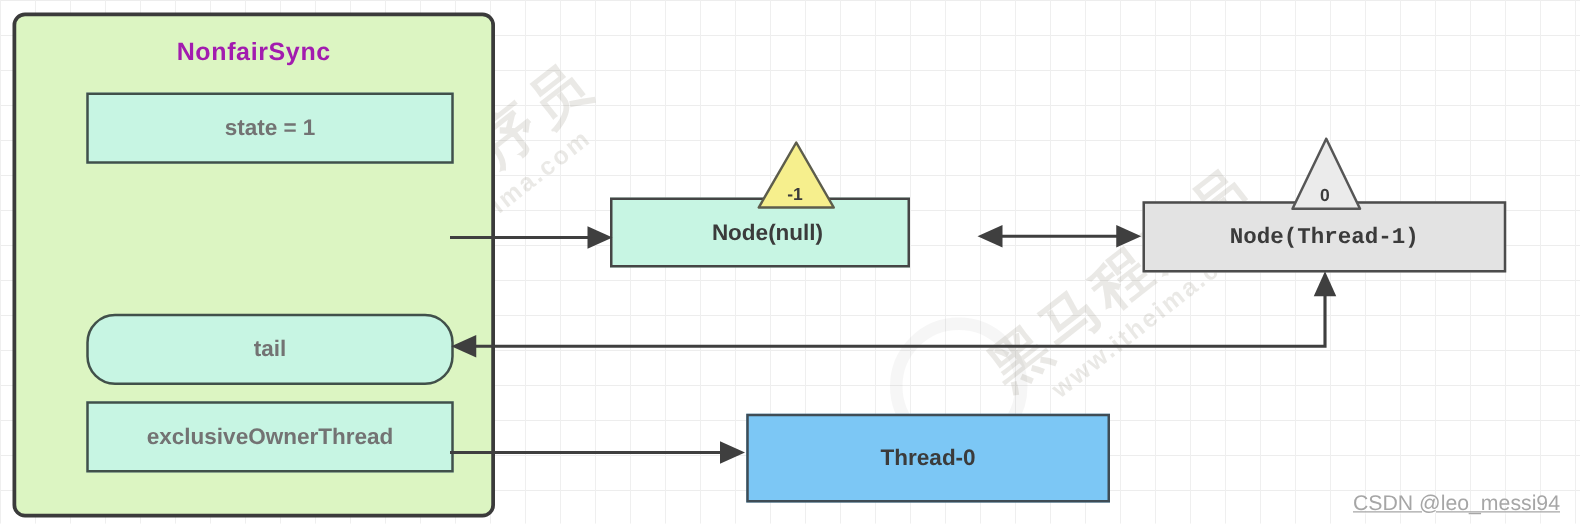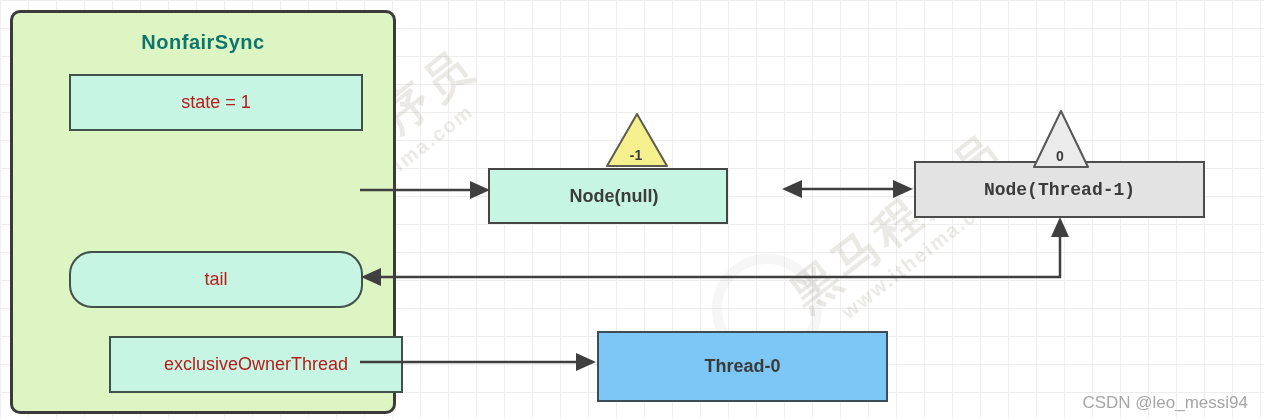--- a/index.html
+++ b/index.html
@@ -15,41 +15,41 @@
     background-size:28px 28px;
   }
 
   
   .sync-box {
     position:absolute; left:10px; top:10px; width:386px; height:404px;
     background:#dcf5c2; border:3px solid #3b3b3b; border-radius:10px;
   }
   .sync-title {
     position:absolute; left:0; top:18px; width:100%;
-    text-align:center; font-size:20px; font-weight:bold; color:#0f766e;
+    text-align:center; font-size:20px; font-weight:bold; color:#a21caf;
     letter-spacing:0.5px;
   }
   .field {
     position:absolute; left:56px; width:294px; height:57px;
     background:#c7f5e3; border:2px solid #41504a;
     display:flex; align-items:center; justify-content:center;
-    font-size:18px; font-weight:normal; color:#b91c1c;
+    font-size:18px; font-weight:bold; color:#737373;
   }
   .field-state { top:61px; }
   .field-head  { top:152px; }
   .field-tail  { top:238px;border-radius:23px; }
-  .field-eot   { top:323px;margin-left:40px; }
+  .field-eot   { top:308px; }
 
   
   .box {
     position:absolute; display:flex; align-items:center; justify-content:center;
     font-size:18px; font-weight:bold; color:#3b3b3b;
     border:2px solid #454545;
   }
-  .node-null    { left:488px; top:168px; width:240px; height:56px; background:#c7f5e3;padding-left:12px; }
+  .node-null    { left:488px; top:158px; width:240px; height:56px; background:#c7f5e3;padding-left:12px; }
   .node-thread1 { left:914px; top:161px; width:291px; height:57px; background:#e3e3e3; border-color:#4c4c4c;font-family:Liberation Mono, monospace; }
   .thread0      { left:597px; top:331px; width:291px; height:71px; background:#7cc7f5; border-color:#3f4c55; }
 
   
   .overlay { position:absolute; left:0; top:0; width:1264px; height:419px; pointer-events:none; }
   .arrow-line { stroke:#3f3f3f; stroke-width:2.5; fill:none; }
   .arrow-head { fill:#3f3f3f; stroke:none; }
   .tri-label { font-family:"Liberation Sans","DejaVu Sans",sans-serif; font-size:14px; font-weight:bold; fill:#3b3b3b; text-anchor:middle; }
 
   
@@ -67,20 +67,21 @@
   }
   .wm-text .wm-brand { font-size:46px; letter-spacing:5px; }
   .wm-text .wm-site  { font-size:20px; letter-spacing:2px; }
   .wm-a { left:248px; top:108px; }
   .wm-b { left:778px; top:192px; }
 
   .csdn-mark {
     position:absolute; right:16px; bottom:6px;
     font-size:17px; color:#a6a6a6;
     text-shadow:1px 1px 0 rgba(255,255,255,0.9);
+    text-decoration:underline;
   }
 </style>
 </head>
 <body>
 
 <div class="canvas">
 
   <div class="wm-layer">
     <div class="wm-ring ring-a"></div>
     <div class="wm-ring ring-b"></div>

